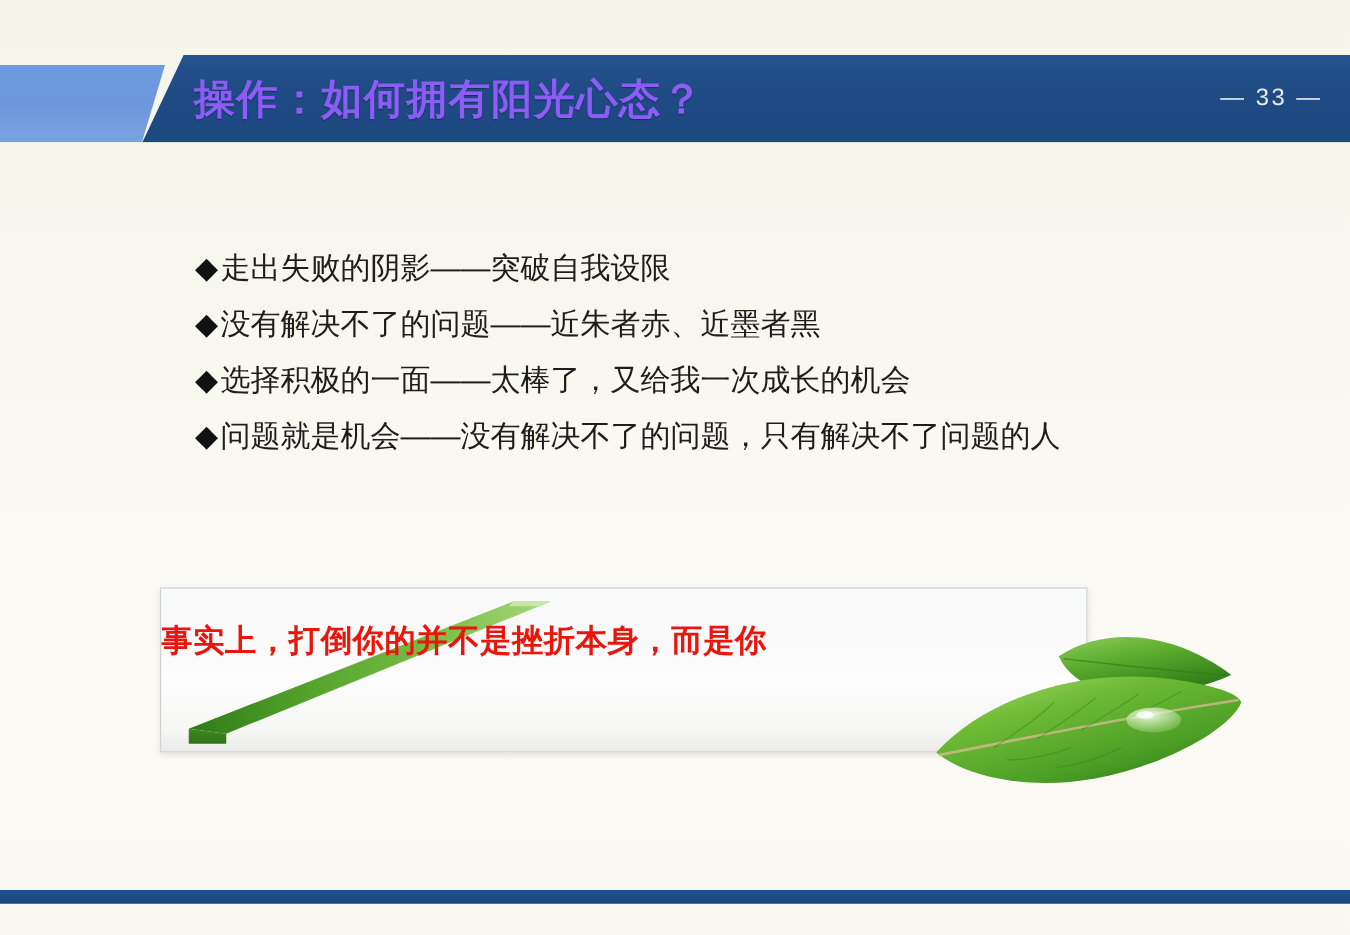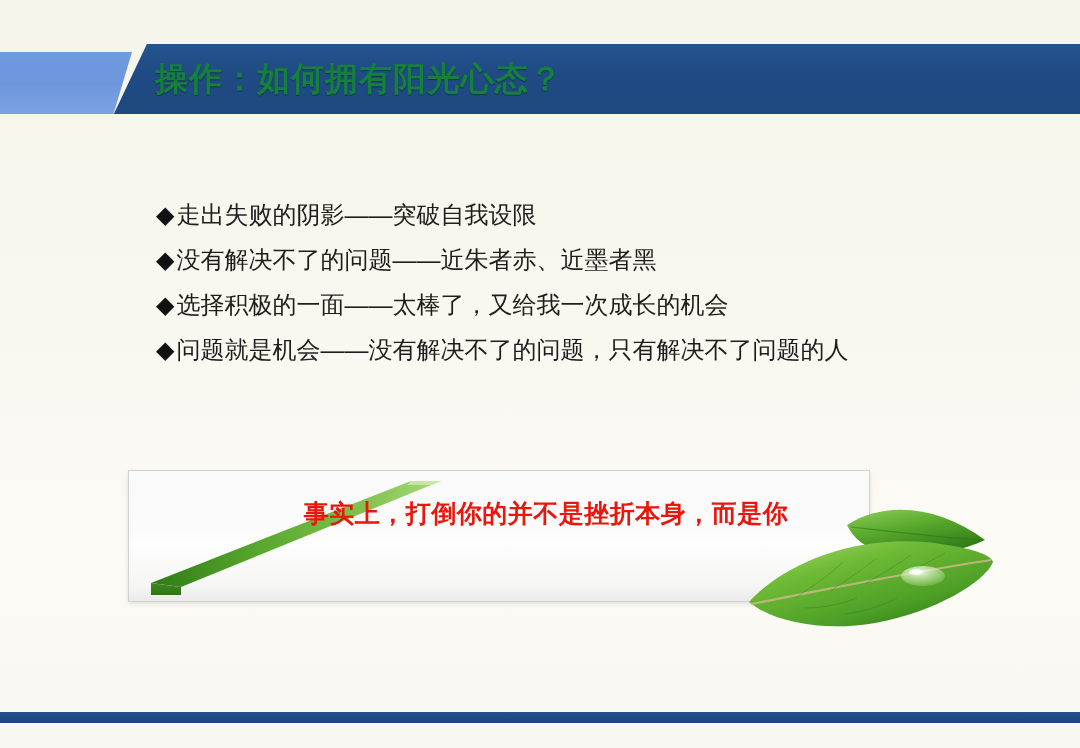--- a/index.html
+++ b/index.html
@@ -57,21 +57,21 @@
     clip-path: polygon(4.0% 0, 100% 0, 100% 100%, 0.6% 100%);
     box-shadow: 0 1px 2px rgba(0,0,0,0.18);
   }
   .header-title {
     position: absolute;
     left: 155px;
     top: 0;
     height: 70px;
     display: flex;
     align-items: center;
-    color: #15803d;
+    color: #8b5cf6;
     font-size: 33px;
     font-weight: bold;
     letter-spacing: 1px;
     text-shadow: 0 1px 1px rgba(0,0,0,0.35);
     white-space: nowrap;
   }
   .header-pageno {
     position: absolute;
     right: 22px;
     top: 0;
@@ -136,27 +136,26 @@
     top: -6px;
     width: 460px;
     height: 130px;
     pointer-events: none;
   }
   .callout-text {
     position: absolute;
     left: 0;
     top: 22px;
     width: 100%;
-    text-align: center;
+    text-align: left;
     color: #e8160c;
     font-size: 25px;
     font-weight: bold;
     line-height: 40px;
     letter-spacing: 0.5px;
-    padding-left: 47px;
   }
   .callout-line {
     white-space: nowrap;
   }
   .callout-line.line2 {
     margin-left: -34px;
   }
 
   
   .leaves {
@@ -182,20 +181,21 @@
 <body>
 
 <div class="slide">
 
   <div class="paper-wash"></div>
 
   <div class="header">
     <div class="header-lightbar"></div>
     <div class="header-darkbar"></div>
     <div class="header-title">操作：如何拥有阳光心态？</div>
+    <div class="header-pageno">— 33 —</div>
   </div>
 
   <div class="bullets">
 
     <div class="bullet-row">
       <span class="bullet-mark">◆</span>
       <span class="bullet-text">走出失败的阴影——突破自我设限</span>
     </div>
 
     <div class="bullet-row">

